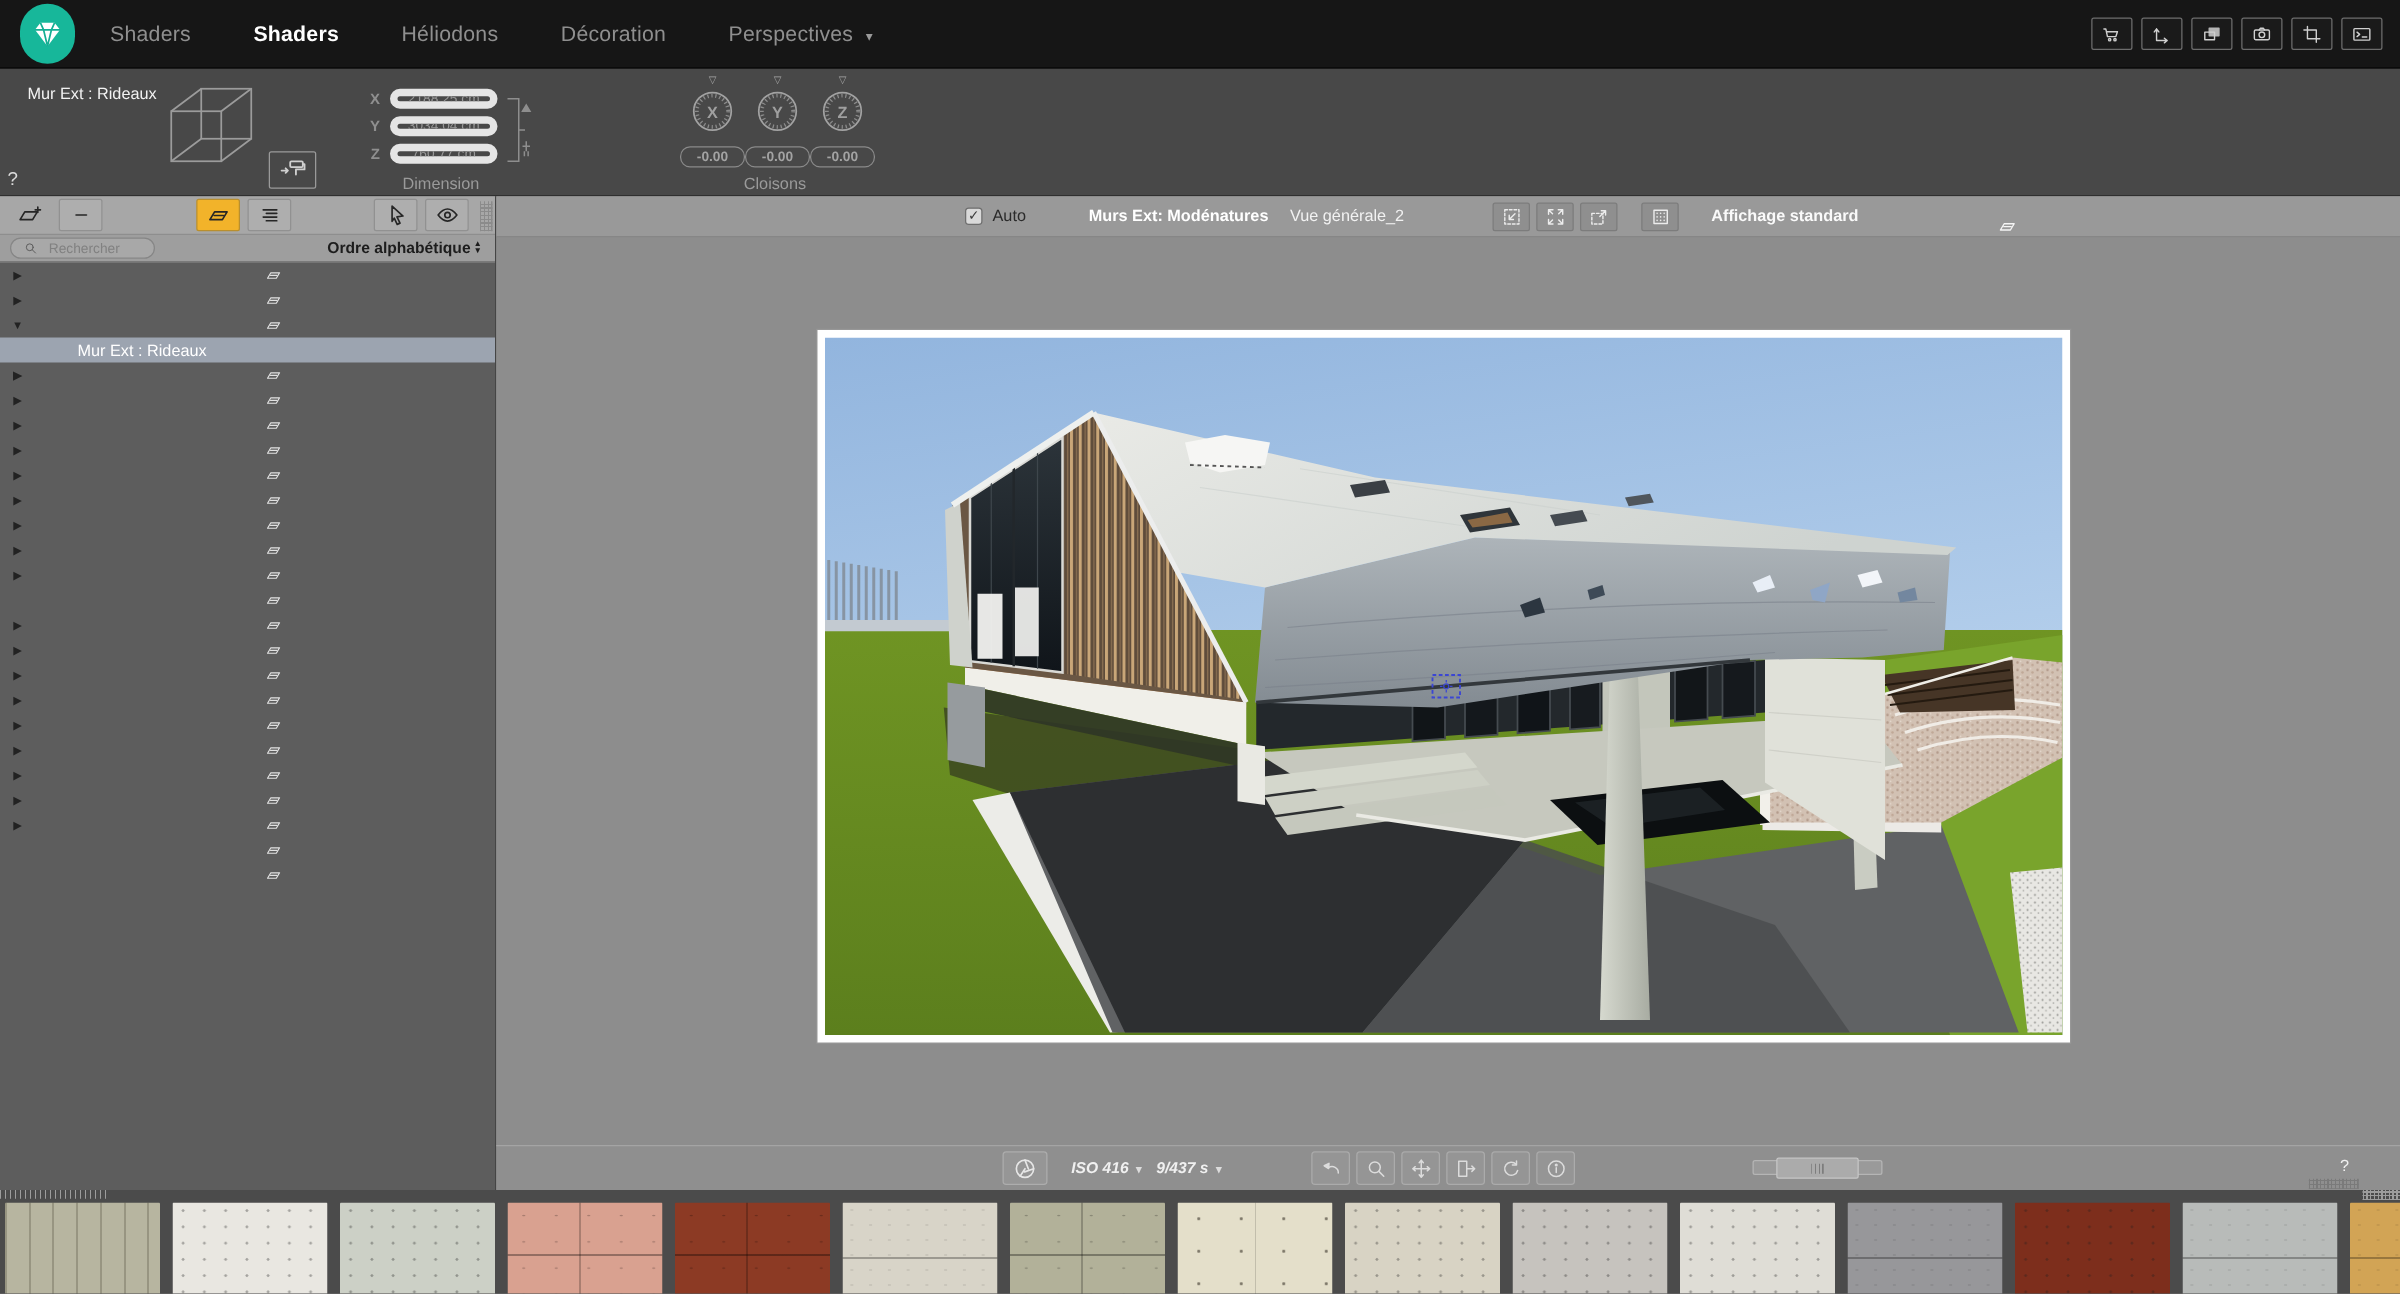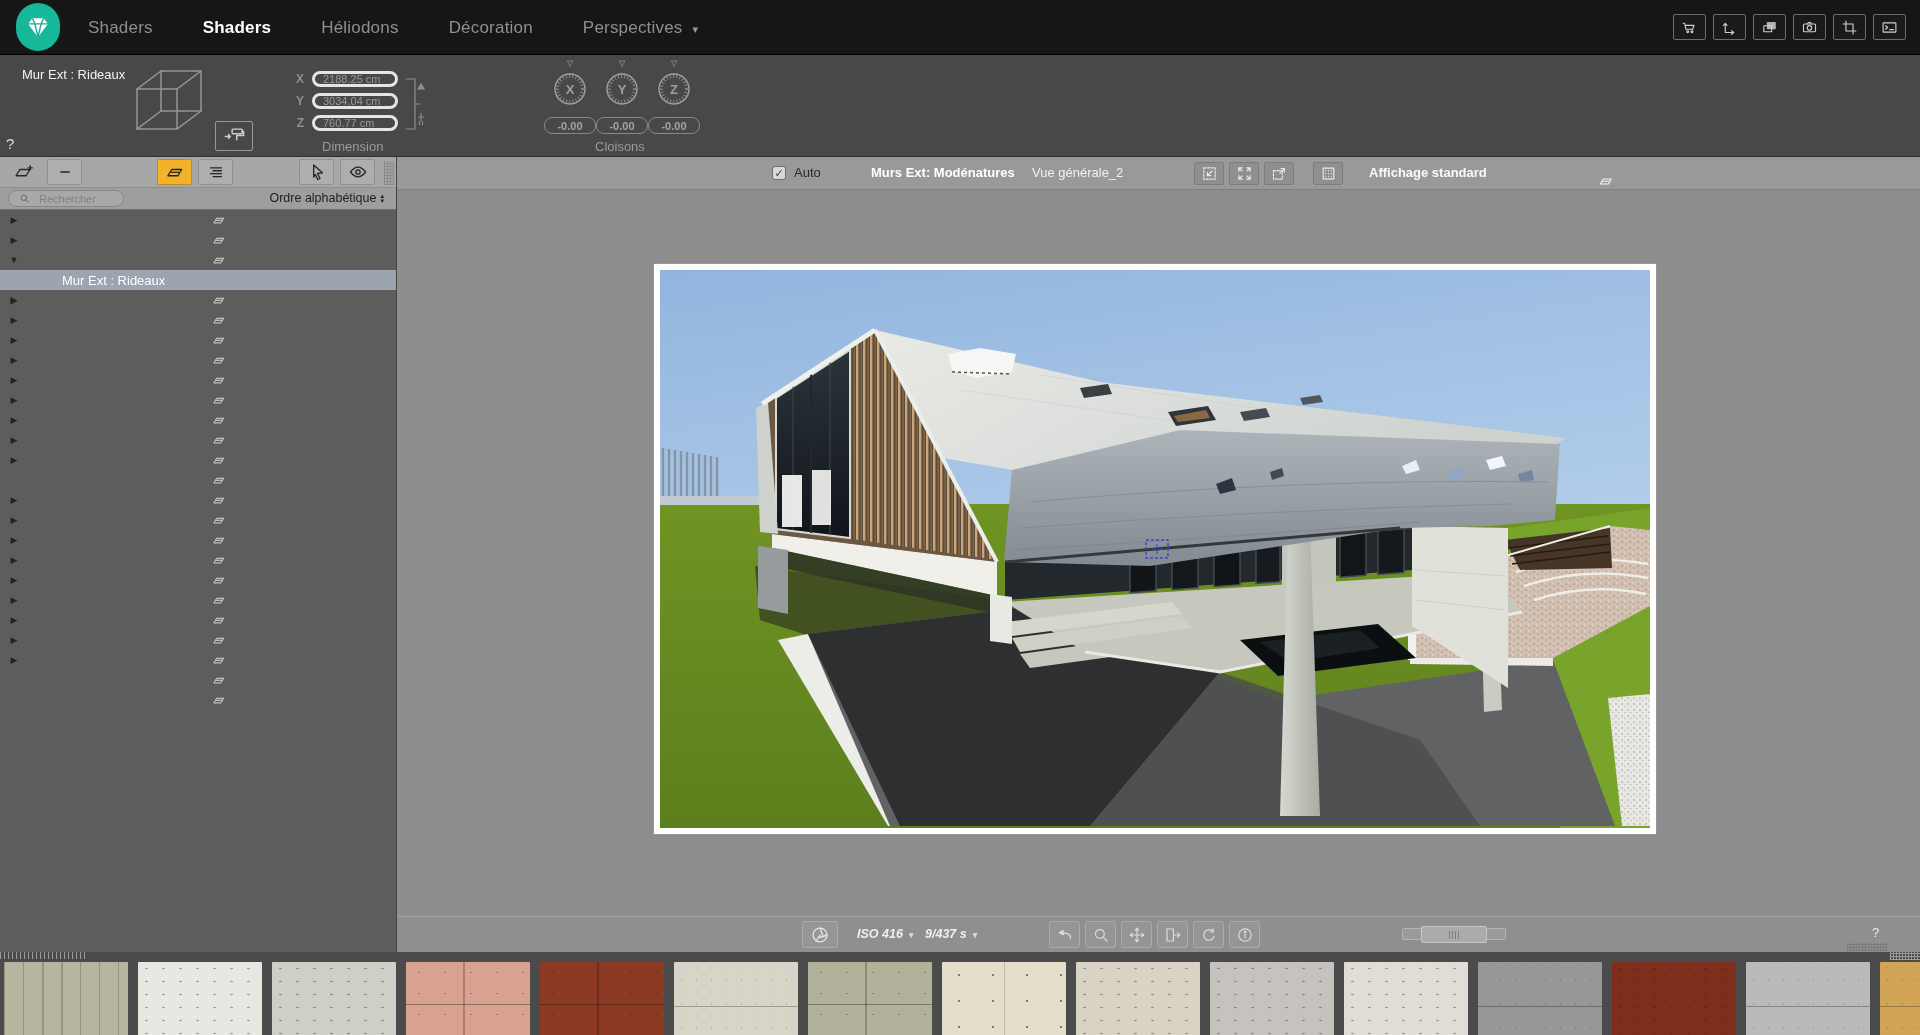--- a/index.html
+++ b/index.html
@@ -20,21 +20,21 @@
 
   
   #inspector{position:absolute;left:0;top:55px;width:1920px;height:102px;background:#484848;border-bottom:1px solid #2f2f2f;}
   #obj-name{position:absolute;left:22px;top:12px;font-size:13px;color:#f2f2f2;}
   #help-q{position:absolute;left:6px;top:80px;font-size:15px;color:#dcdcdc;}
   #cube{position:absolute;left:122px;top:4px;}
   #roller-btn{position:absolute;left:215px;top:66px;width:38px;height:30px;border:1.5px solid #9a9a9a;border-radius:2px;color:#cfcfcf;display:flex;align-items:center;justify-content:center;}
   #roller-btn svg{width:28px;height:22px;}
   .dim-row{position:absolute;display:flex;align-items:center;gap:8px;}
   .axis-lab{font-size:12px;font-weight:700;color:#8f8f8f;width:10px;text-align:right;}
-  .dim-field{width:86px;height:16px;border:3px solid #e5e5e5;border-radius:8px;background:transparent;color:#999;font-size:11px;text-align:left;padding:0 8px;outline:none;}
+  .dim-field{width:86px;height:16px;border:6px solid #e5e5e5;border-radius:8px;background:transparent;color:#999;font-size:11px;text-align:center;padding:0 8px;outline:none;}
   #dim-caption,#rot-caption{position:absolute;font-size:13px;color:#9a9a9a;}
   #link-brace{position:absolute;left:404px;top:16px;color:#8e8e8e;}
   .dial{position:absolute;width:52px;text-align:center;}
   .dial .tri{display:block;font-size:8px;color:#a8a8a8;line-height:6px;}
   .dial-face{position:relative;width:44px;height:44px;margin:0 auto;}
   .dial-face svg{position:absolute;left:0;top:0;}
   .dial-letter{position:absolute;left:0;top:0;width:44px;height:44px;display:flex;align-items:center;justify-content:center;font-size:13px;font-weight:700;color:#9f9f9f;}
   .rot-field{width:52px;height:17px;border:1px solid #898989;border-radius:8px;background:transparent;color:#a3a3a3;font-size:11px;font-weight:700;text-align:center;margin-top:6px;outline:none;}
 
   
@@ -45,21 +45,21 @@
   .lt-btn{width:35px;height:26px;display:flex;align-items:center;justify-content:center;color:#262626;border:1px solid #919191;border-radius:2px;background:#aeaeae;}
   .lt-btn.plain{border-color:transparent;background:transparent;}
   .lt-btn.active{background:var(--accent-yellow,#f2b32a);border-color:#b98f2e;}
   .lt-btn svg{width:22px;height:20px;}
   #lp-grip{position:absolute;right:2px;top:4px;width:10px;height:24px;background:repeating-linear-gradient(0deg,#8b8b8b 0 1px,transparent 1px 3px),repeating-linear-gradient(90deg,#8b8b8b 0 1px,transparent 1px 3px);}
   #lp-search{position:absolute;left:0;top:31px;width:100%;height:22px;background:#9e9e9e;border-bottom:1px solid #6f6f6f;}
   #search-box{position:absolute;left:8px;top:2px;width:116px;height:17px;border:1px solid #868686;border-radius:9px;background:#a8a8a8;display:flex;align-items:center;padding:0 6px;gap:4px;color:#565656;}
   #search-box svg{width:11px;height:11px;flex:0 0 auto;}
   #search-input{border:none;background:transparent;outline:none;width:80px;font-size:11px;color:#4a4a4a;}
   #search-input::placeholder{color:#818181;}
-  #sort-ctl{position:absolute;right:12px;top:3px;display:flex;align-items:center;gap:4px;font-size:12.5px;font-weight:400;color:#1d1d1d;}
+  #sort-ctl{position:absolute;right:12px;top:3px;display:flex;align-items:center;gap:4px;font-size:12.5px;font-weight:700;color:#1d1d1d;}
   #sort-arrows{display:flex;flex-direction:column;font-size:7px;line-height:5px;color:#1d1d1d;}
   #layer-list{position:absolute;left:0;top:53px;width:100%;}
   .lrow{height:20px;display:flex;align-items:center;font-size:13px;color:#ebebeb;white-space:nowrap;}
   .lrow .disc{width:14px;margin-left:7px;font-size:9px;color:#222;text-align:center;flex:0 0 auto;}
   .lrow .lg{width:20px;height:14px;margin-right:6px;color:#e2e2e2;flex:0 0 auto;}
   .lrow .lg svg{width:20px;height:14px;}
   .lrow.bold{font-weight:700;}
   .lrow.selected{background:var(--selected-row,#9ca4b0);color:#fff;}
   .lrow.child{padding-left:62px;}
 

